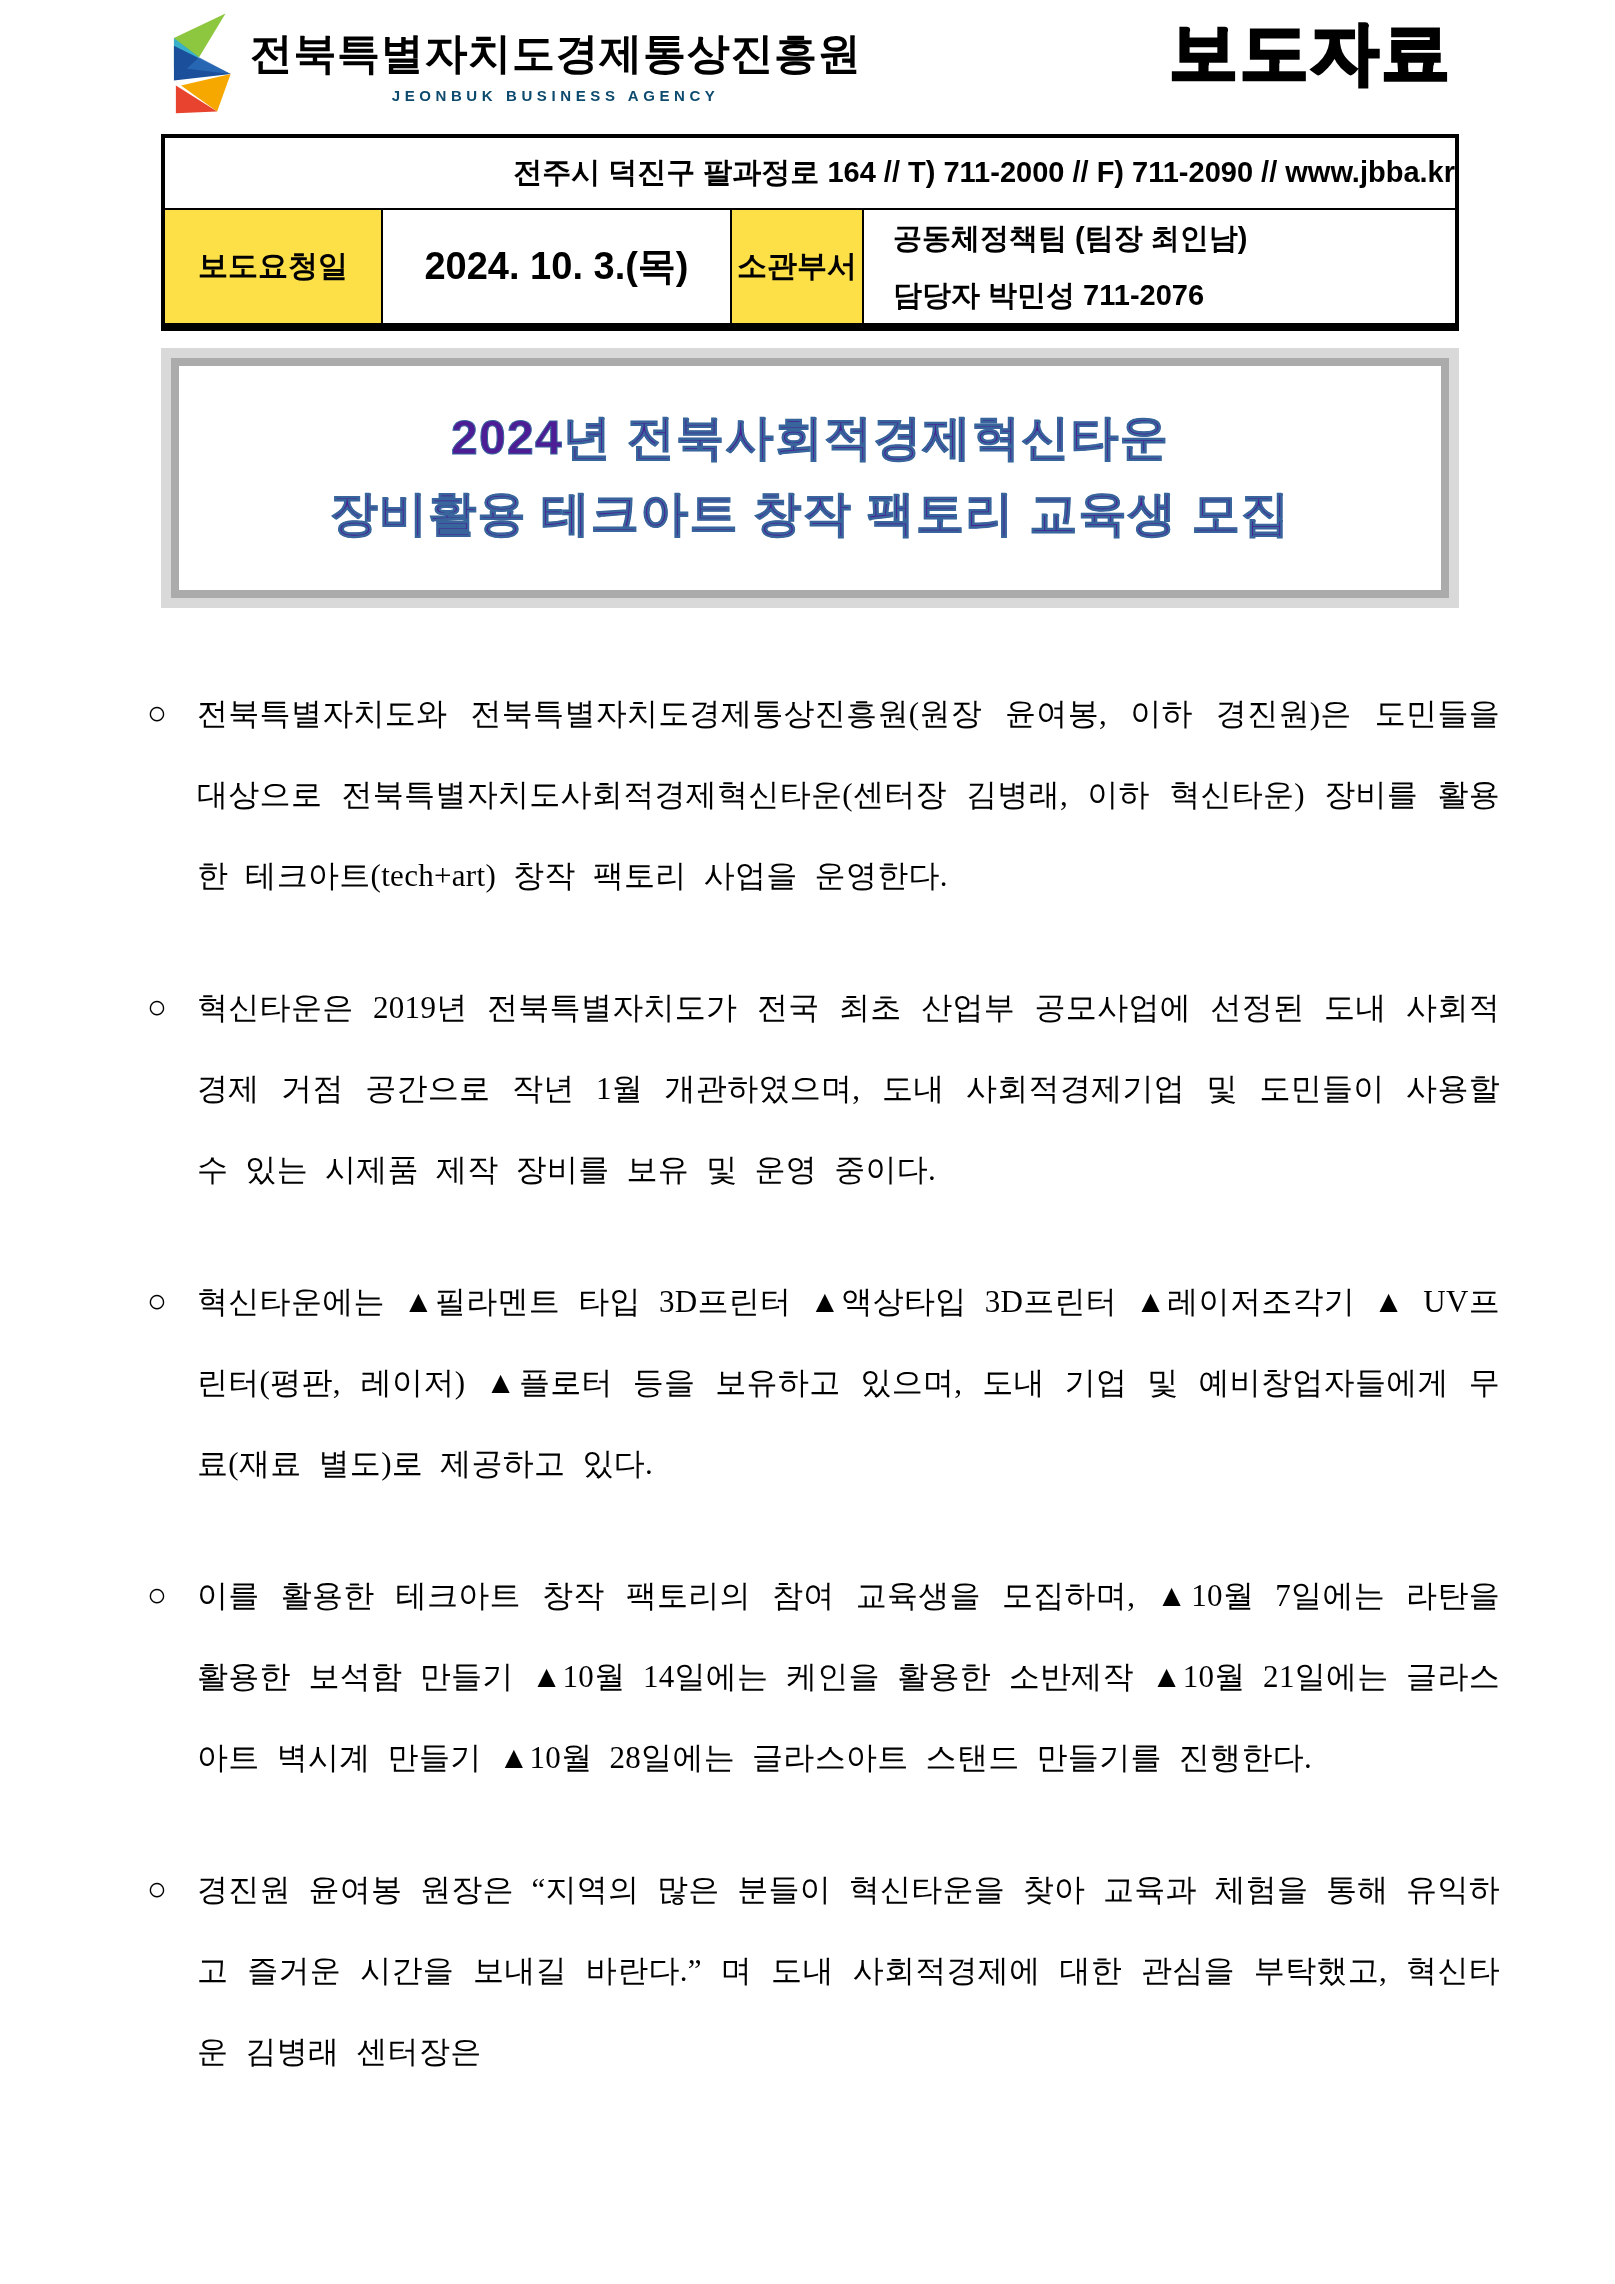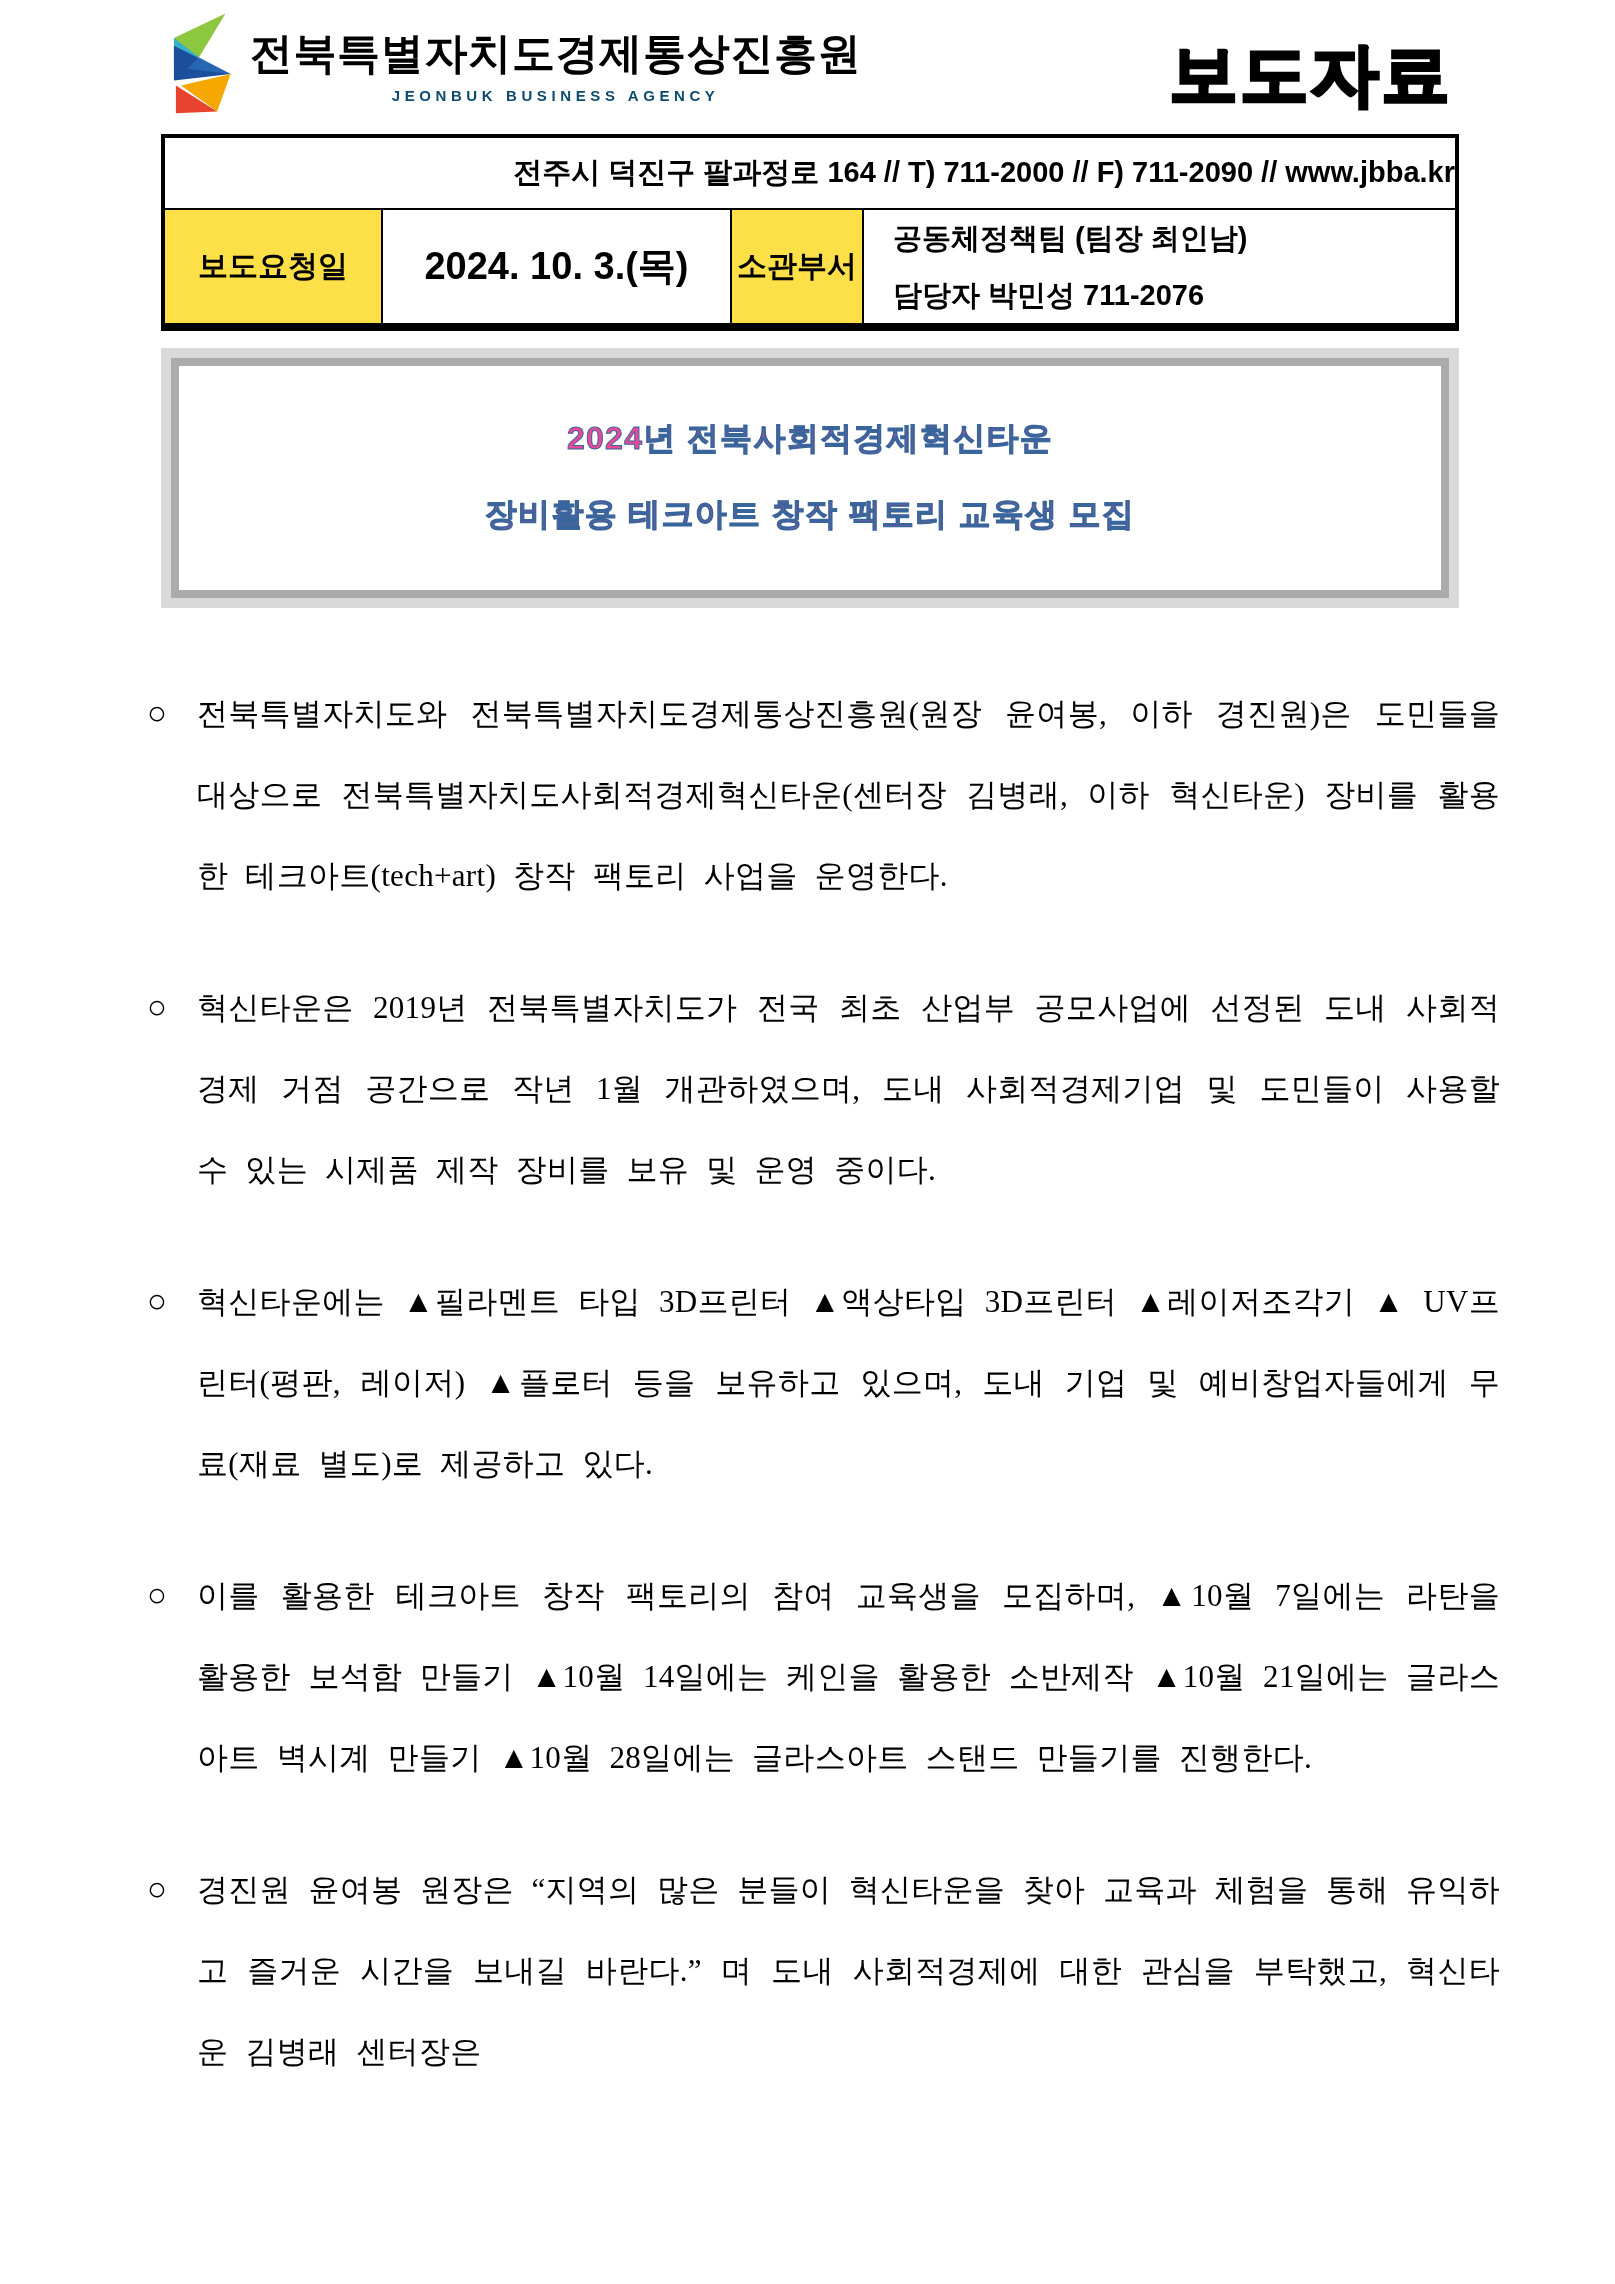--- a/index.html
+++ b/index.html
@@ -34,21 +34,21 @@
   .org-name-en {
     margin-top: 3.9px;
     font-size: 15px;
     font-weight: bold;
     letter-spacing: 4.6px;
     color: #0c4a6e;
     white-space: nowrap;
   }
   .press-label {
     position: absolute;
-    top: 30px;
+    top: 8px;
     right: 164px;
     font-size: 68px;
     font-weight: 900;
     letter-spacing: 2.6px;
     -webkit-text-stroke: 3.3px #000;
     white-space: nowrap;
   }
 
   
   .info-table {
@@ -100,22 +100,22 @@
     background: #d9d9d9;
     padding: 9.8px;
   }
   .title-inner {
     border: 8.5px solid #ababab;
     background: #ffffff;
     padding: 34px 13px 38px 13px;
     text-align: center;
   }
   .title-line {
-    color: #ec4899;
-    font-size: 32px;
+    color: #4c1d95;
+    font-size: 48px;
     font-weight: 900;
     letter-spacing: 1.3px;
     line-height: 76px;
     -webkit-text-stroke: 1px #38659b;
     white-space: nowrap;
   }
 
   
   .body-text {
     margin: 65px 116px 0 147px;

